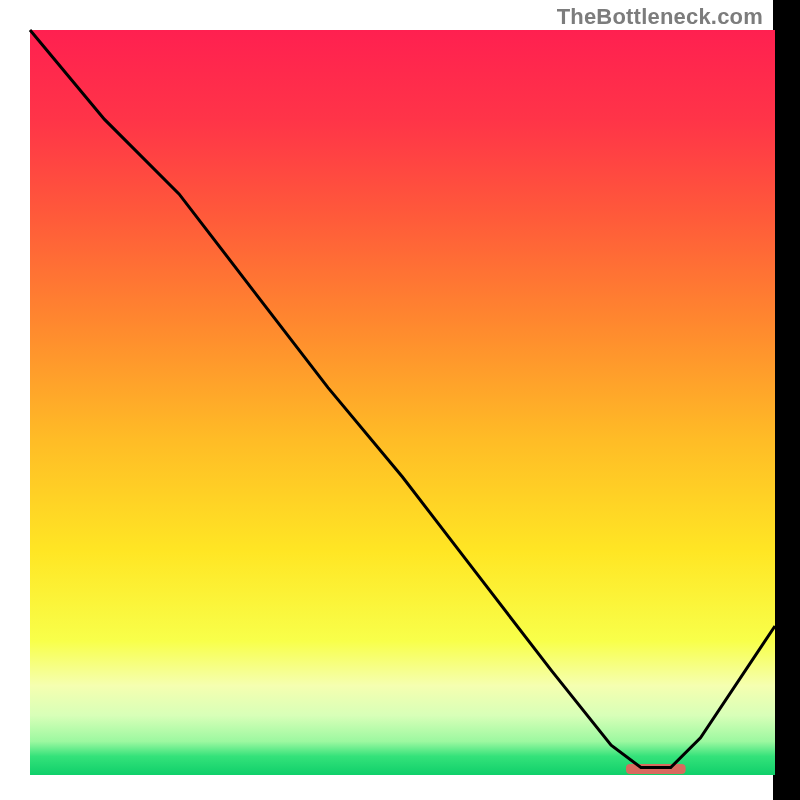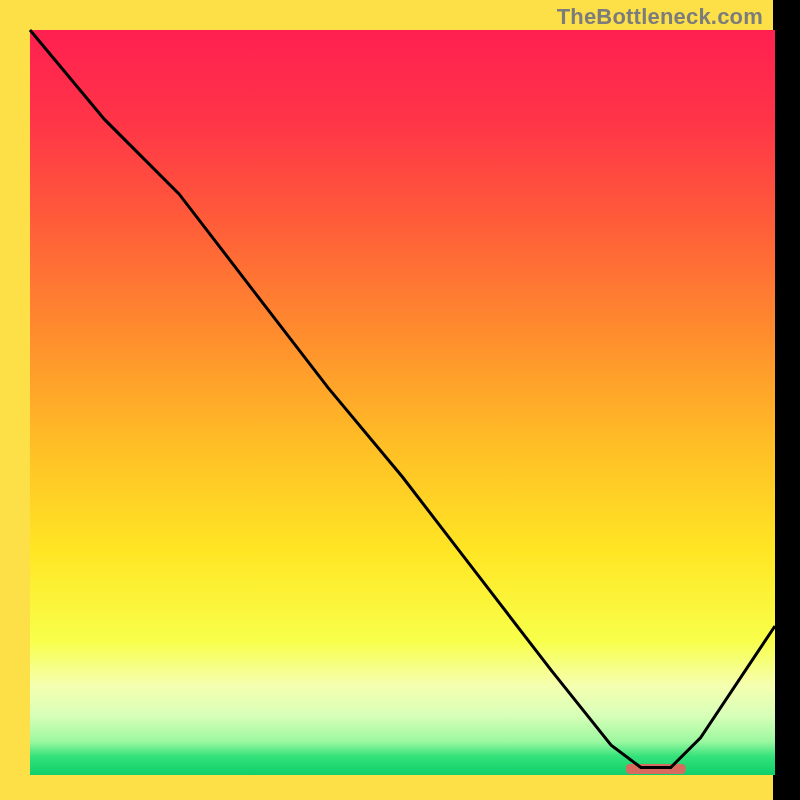--- a/index.html
+++ b/index.html
@@ -8,21 +8,21 @@
     width: 800px;
     height: 800px;
     background: #000;
     overflow: hidden;
     font-family: Arial, Helvetica, sans-serif;
   }
   .frame {
     position: relative;
     width: 773px;
     height: 800px;
-    background: #fde047;
+    background: #ffffff;
   }
   .watermark {
     position: absolute;
     top: 4px;
     right: 10px;
     color: #7c7c7c;
     font-size: 22px;
     font-weight: 600;
     letter-spacing: 0.2px;
     user-select: none;

